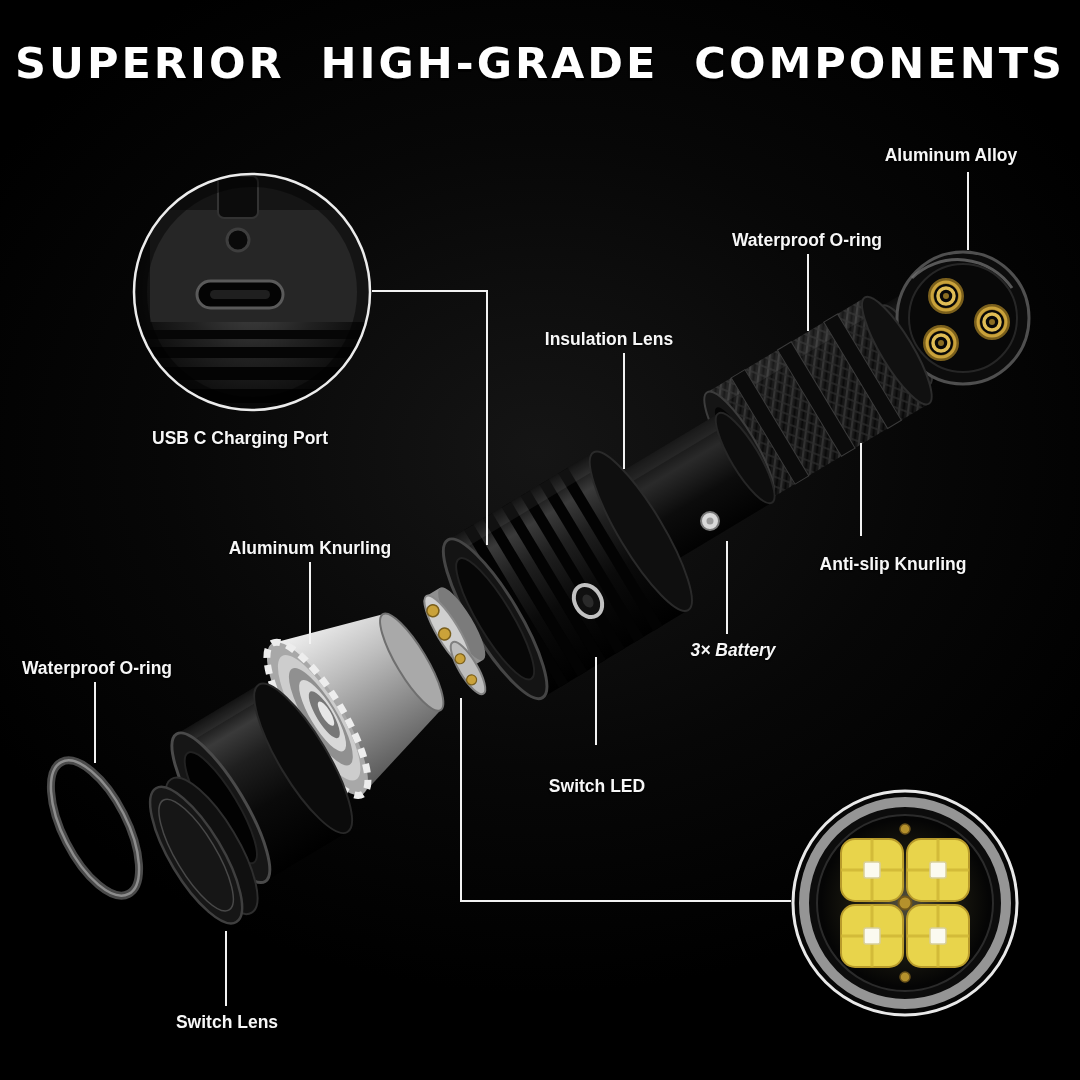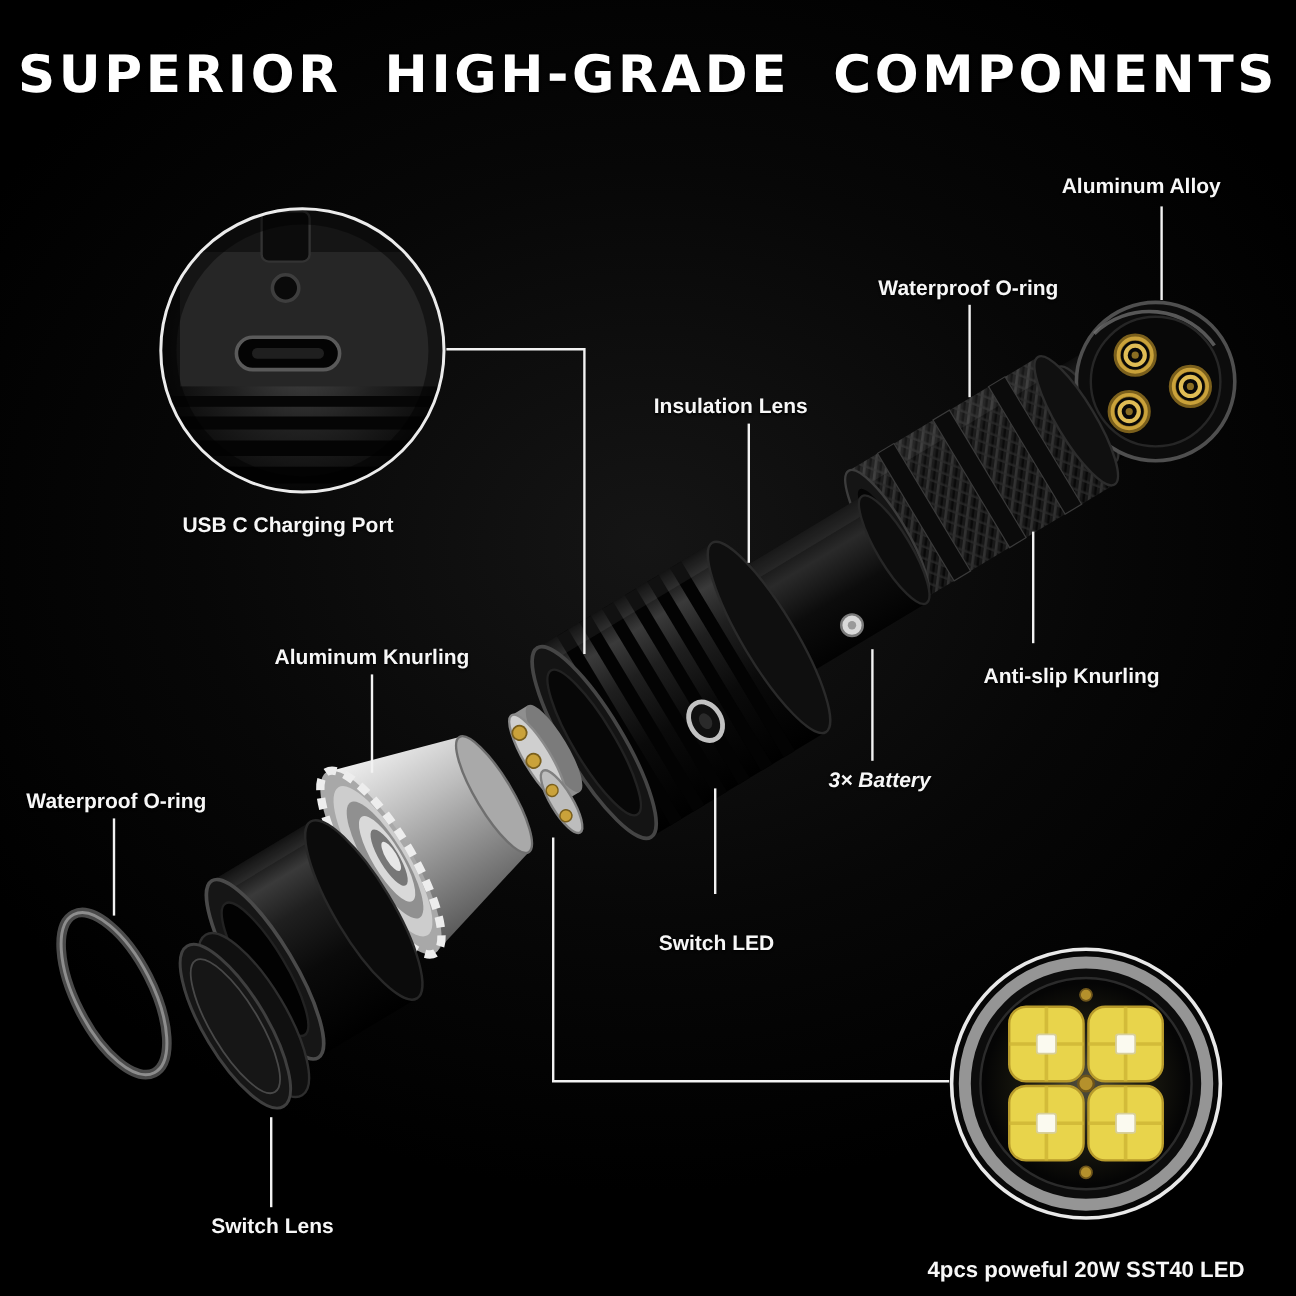--- a/index.html
+++ b/index.html
@@ -276,14 +276,13 @@
   <div class="label" style="left:872px;top:564px;margin-left:21px;">Anti-slip Knurling</div>
 
   <div class="label" style="left:733px;top:650px;font-style:italic;">3× Battery</div>
 
   <div class="label" style="left:597px;top:786px;text-align:right;">Switch LED</div>
 
   <div class="label" style="left:97px;top:668px;">Waterproof O-ring</div>
 
   <div class="label" style="left:227px;top:1022px;">Switch Lens</div>
 
-  <div class="label caption" style="left:905px;top:1058px;">4pcs poweful 20W SST40 LED</div>
 </div>
 
 </body></html>

